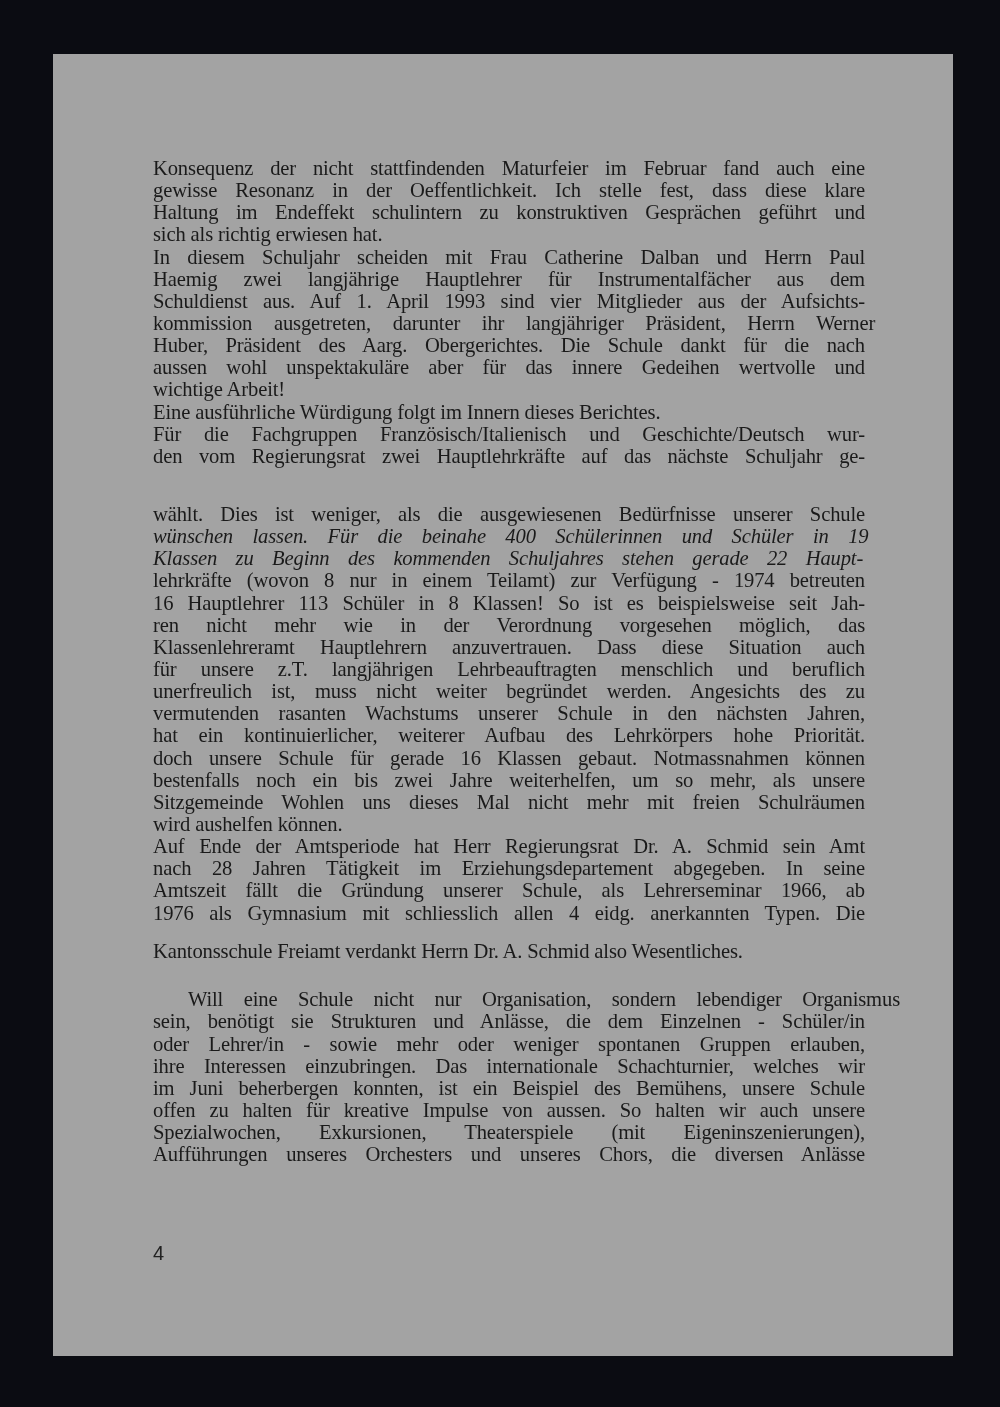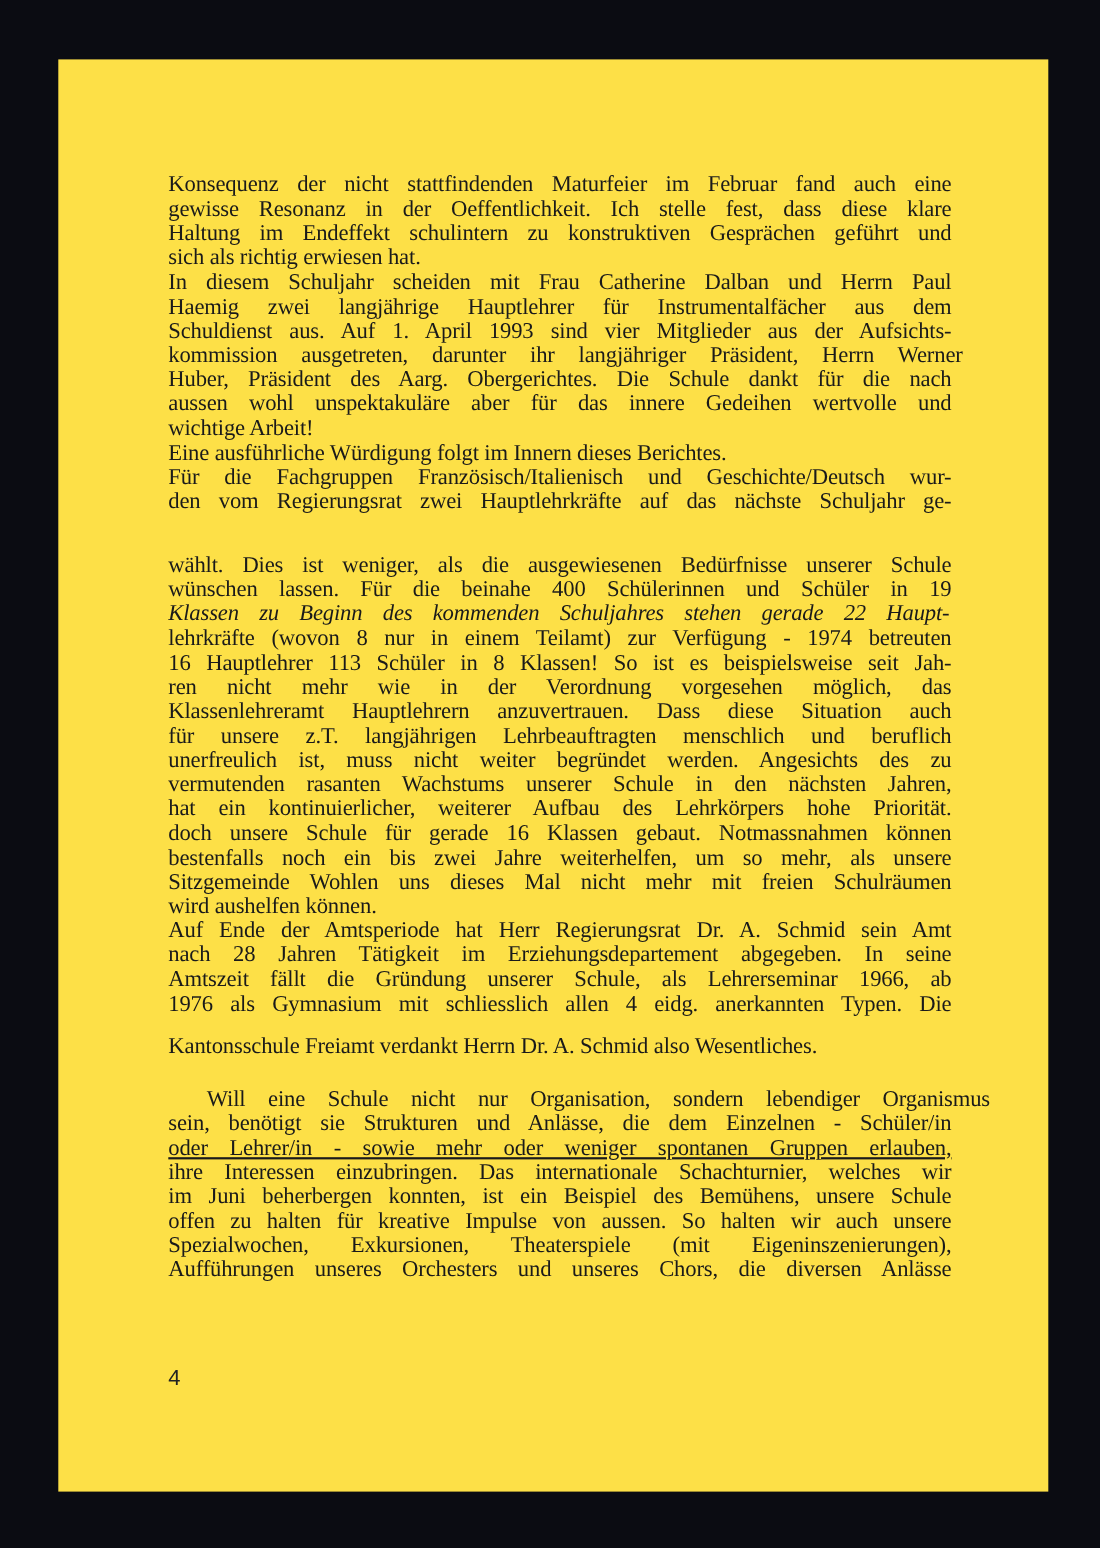--- a/index.html
+++ b/index.html
@@ -12,21 +12,21 @@
       height: 1407px;
       position: relative;
       overflow: hidden;
     }
     .page {
       position: absolute;
       left: 53px;
       top: 54px;
       width: 900px;
       height: 1302px;
-      background: #fde047;
+      background: #a3a3a3;
     }
     .text-column {
       position: absolute;
       left: 100px;
       top: 103px;
       width: 712px;
       font-family: "Liberation Serif", "DejaVu Serif", serif;
       font-size: 20.6px;
       line-height: 22.15px;
       color: #1a1a1a;
@@ -70,21 +70,21 @@
         <span class="line" style="text-align: left; text-align-last: left; display: block; word-spacing: 21.1964px;">Haemig zwei langjährige Hauptlehrer für Instrumentalfächer aus dem</span>
         <span class="line" style="text-align: left; text-align-last: left; display: block; word-spacing: 10.5653px;">Schuldienst aus. Auf 1. April 1993 sind vier Mitglieder aus der Aufsichts-</span>
         <span class="line" style="text-align: left; text-align-last: left; display: block; word-spacing: 16.7054px;">kommission ausgetreten, darunter ihr langjähriger Präsident, Herrn Werner</span>
         <span class="line" style="text-align: left; text-align-last: left; display: block; word-spacing: 12.6609px;">Huber, Präsident des Aarg. Obergerichtes. Die Schule dankt für die nach</span>
         <span class="line" style="text-align: left; text-align-last: left; display: block; word-spacing: 14.3715px;">aussen wohl unspektakuläre aber für das innere Gedeihen wertvolle und</span>
         <span class="line last" style="text-align: left; text-align-last: left; display: block;">wichtige Arbeit!</span>
         <span class="line last" style="text-align: left; text-align-last: left; display: block;">Eine ausführliche Würdigung folgt im Innern dieses Berichtes.</span>
         <span class="line" style="text-align: left; text-align-last: left; display: block; word-spacing: 17.7578px;">Für die Fachgruppen Französisch/Italienisch und Geschichte/Deutsch wur-</span>
         <span class="line" style="text-align: left; text-align-last: left; display: block; word-spacing: 11.6267px;">den vom Regierungsrat zwei Hauptlehrkräfte auf das nächste Schuljahr ge-</span>
         <span class="line" style="text-align: left; text-align-last: left; display: block; word-spacing: 12.3646px; margin-top: 36px;">wählt. Dies ist weniger, als die ausgewiesenen Bedürfnisse unserer Schule</span>
-        <span class="line" style="text-align: left; text-align-last: left; display: block; word-spacing: 14.4969px;">wünschen lassen. Für die beinahe 400 Schülerinnen und Schüler in 19</span>
+        <span class="line" style="text-align: left; text-align-last: left; display: block; word-spacing: 14.4969px; font-style: italic;">wünschen lassen. Für die beinahe 400 Schülerinnen und Schüler in 19</span>
         <span class="line" style="text-align: left; text-align-last: left; display: block; word-spacing: 13.4427px; font-style: italic;">Klassen zu Beginn des kommenden Schuljahres stehen gerade 22 Haupt-</span>
         <span class="line" style="text-align: left; text-align-last: left; display: block; word-spacing: 10.2287px;">lehrkräfte (wovon 8 nur in einem Teilamt) zur Verfügung - 1974 betreuten</span>
         <span class="line" style="text-align: left; text-align-last: left; display: block; word-spacing: 9.24089px;">16 Hauptlehrer 113 Schüler in 8 Klassen! So ist es beispielsweise seit Jah-</span>
         <span class="line" style="text-align: left; text-align-last: left; display: block; word-spacing: 22.4965px;">ren nicht mehr wie in der Verordnung vorgesehen möglich, das</span>
         <span class="line" style="text-align: left; text-align-last: left; display: block; word-spacing: 20.2474px;">Klassenlehreramt Hauptlehrern anzuvertrauen. Dass diese Situation auch</span>
         <span class="line" style="text-align: left; text-align-last: left; display: block; word-spacing: 19.2121px;">für unsere z.T. langjährigen Lehrbeauftragten menschlich und beruflich</span>
         <span class="line" style="text-align: left; text-align-last: left; display: block; word-spacing: 14.526px;">unerfreulich ist, muss nicht weiter begründet werden. Angesichts des zu</span>
         <span class="line" style="text-align: left; text-align-last: left; display: block; word-spacing: 14.7031px;">vermutenden rasanten Wachstums unserer Schule in den nächsten Jahren,</span>
         <span class="line" style="text-align: left; text-align-last: left; display: block; word-spacing: 15.8438px;">hat ein kontinuierlicher, weiterer Aufbau des Lehrkörpers hohe Priorität.</span>
         <span class="line" style="text-align: left; text-align-last: left; display: block; word-spacing: 11.5069px;">doch unsere Schule für gerade 16 Klassen gebaut. Notmassnahmen können</span>
@@ -94,21 +94,21 @@
         <span class="line" style="text-align: left; text-align-last: left; display: block; word-spacing: 9.57955px;">Auf Ende der Amtsperiode hat Herr Regierungsrat Dr. A. Schmid sein Amt</span>
         <span class="line" style="text-align: left; text-align-last: left; display: block; word-spacing: 15.6445px;">nach 28 Jahren Tätigkeit im Erziehungsdepartement abgegeben. In seine</span>
         <span class="line" style="text-align: left; text-align-last: left; display: block; word-spacing: 14.3837px;">Amtszeit fällt die Gründung unserer Schule, als Lehrerseminar 1966, ab</span>
         <span class="line" style="text-align: left; text-align-last: left; display: block; word-spacing: 10.6937px;">1976 als Gymnasium mit schliesslich allen 4 eidg. anerkannten Typen. Die</span>
         <span class="line last" style="text-align: left; text-align-last: left; display: block; margin-top: 16px;">Kantonsschule Freiamt verdankt Herrn Dr. A. Schmid also Wesentliches.</span>
       </div>
     <div class="gap"></div>
     <div id="block-1">
         <span class="line" style="text-align: center; text-align-last: left; display: block; word-spacing: 15.5156px; margin-left: 35px;">Will eine Schule nicht nur Organisation, sondern lebendiger Organismus</span>
         <span class="line" style="text-align: left; text-align-last: left; display: block; word-spacing: 12.1266px;">sein, benötigt sie Strukturen und Anlässe, die dem Einzelnen - Schüler/in</span>
-        <span class="line" style="text-align: center; text-align-last: left; display: block; word-spacing: 14.5469px; text-decoration: underline;">oder Lehrer/in - sowie mehr oder weniger spontanen Gruppen erlauben,</span>
+        <span class="line" style="text-align: center; text-align-last: left; display: block; word-spacing: 14.5469px;">oder Lehrer/in - sowie mehr oder weniger spontanen Gruppen erlauben,</span>
         <span class="line" style="text-align: left; text-align-last: left; display: block; word-spacing: 14.4777px;">ihre Interessen einzubringen. Das internationale Schachturnier, welches wir</span>
         <span class="line" style="text-align: left; text-align-last: left; display: block; word-spacing: 10.1062px;">im Juni beherbergen konnten, ist ein Beispiel des Bemühens, unsere Schule</span>
         <span class="line" style="text-align: left; text-align-last: left; display: block; word-spacing: 9.0599px;">offen zu halten für kreative Impulse von aussen. So halten wir auch unsere</span>
         <span class="line" style="text-align: left; text-align-last: left; display: block; word-spacing: 33.2461px;">Spezialwochen, Exkursionen, Theaterspiele (mit Eigeninszenierungen),</span>
         <span class="line" style="text-align: left; text-align-last: left; display: block; word-spacing: 13.6699px;">Aufführungen unseres Orchesters und unseres Chors, die diversen Anlässe</span>
       </div>
   </div>
   <div class="page-number">4</div>
 </div>
 

